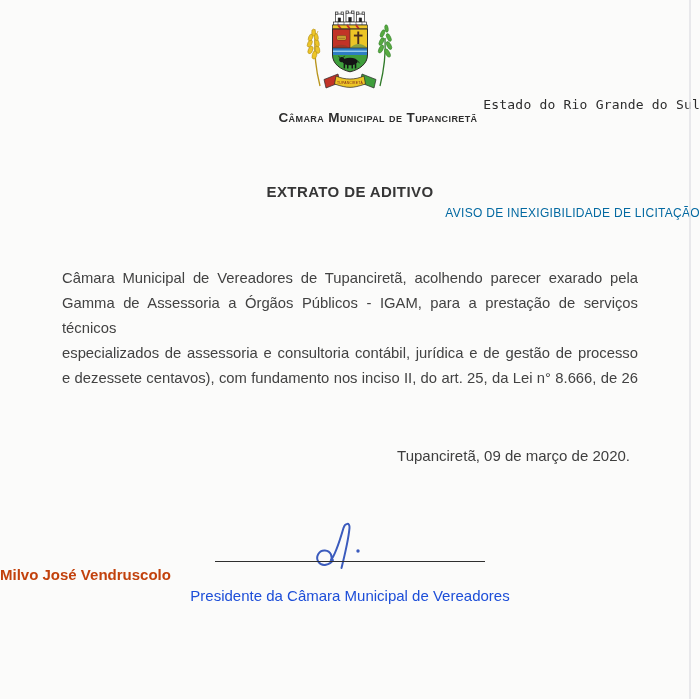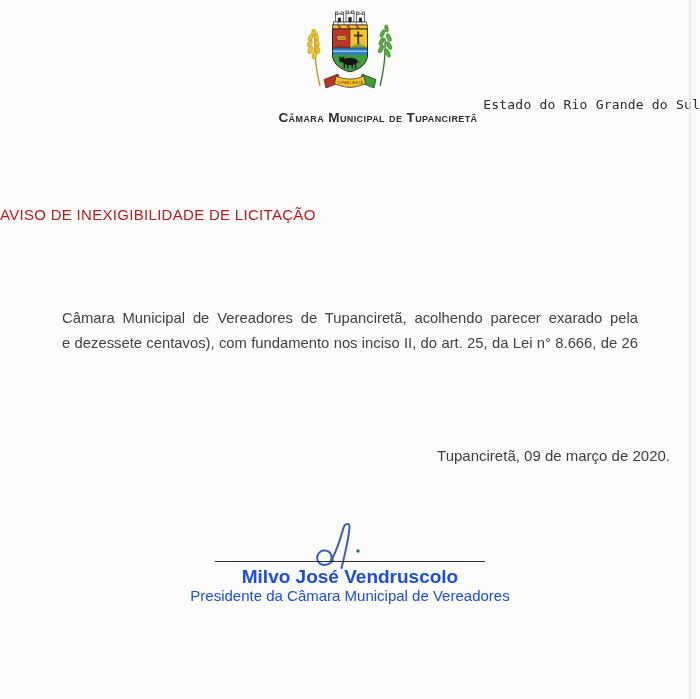--- a/index.html
+++ b/index.html
@@ -28,43 +28,43 @@
     font-variant:small-caps;
     font-size:13.5px;letter-spacing:.4px;color:#2d2d2d;padding-left:28px;
   }
   .title1{
     position:absolute;top:183px;left:0;width:100%;
     text-align:center;font-weight:bold;
     font-size:15px;letter-spacing:.4px;color:#363636;
   }
   .title2{
     position:absolute;top:206px;left:0;width:100%;
-    text-align:left;font-size:15px;letter-spacing:.3px;color:#b91c1c;
+    text-align:right;font-size:12px;letter-spacing:.3px;color:#0369a1;
   }
   .body-text{
     position:absolute;top:266px;left:62px;width:576px;
-    font-size:14.8px;line-height:25px;color:#424242;margin-top:40px;
+    font-size:14.8px;line-height:25px;color:#424242;
   }
   .body-text .just{
     text-align:justify;
     text-align-last:justify;
     -moz-text-align-last:justify;
   }
   .date-line{
     position:absolute;top:447px;left:0;width:630px;
-    text-align:right;font-size:15px;color:#3e3e3e;padding-left:40px;
+    text-align:right;font-size:15px;color:#3e3e3e;
   }
   .sig-ink{position:absolute;left:312px;top:520px;width:90px;height:52px;}
   .sig-line{
     position:absolute;top:561px;left:215px;width:270px;
     border-top:1.5px solid #2f2f2f;height:0;
   }
   .sig-name{
     position:absolute;top:566px;left:0;width:100%;
-    text-align:center;font-weight:bold;font-size:19px;color:#1d4ed8;
+    text-align:left;font-weight:bold;font-size:15px;color:#c2410c;
   }
   .sig-role{
     position:absolute;top:587px;left:0;width:100%;
     text-align:center;font-size:15px;color:#1d4ed8;
   }
 </style>
 </head>
 <body>
 
 <div class="paper">
@@ -152,24 +152,27 @@
       <path d="M34,71.5 L48,66 L50,74.5 L36,80 Z" fill="#c23327"></path>
       <path d="M86,71.5 L72,66 L70,74.5 L84,80 Z" fill="#3f9e3c"></path>
       <path d="M46,68 C55,72 65,72 74,68 L75.5,76 C62,80.5 58,80.5 44.5,76 Z" fill="#edc526"></path>
       <text x="60" y="75.6" text-anchor="middle" font-size="3.4" letter-spacing="0.2" fill="#7a1f1a" stroke="none" font-family="Liberation Sans, sans-serif">TUPANCIRETÃ</text>
     </g>
   </svg>
 
   <div class="org-line1">Estado do Rio Grande do Sul</div>
   <div class="org-line2">Câmara Municipal de Tupanciretã</div>
 
+  <div class="title1">EXTRATO DE ADITIVO</div>
   <div class="title2">AVISO DE INEXIGIBILIDADE DE LICITAÇÃO</div>
 
   <div class="body-text">
     <div class="just">Câmara Municipal de Vereadores de Tupanciretã, acolhendo parecer exarado pela</div>
+    <div class="just">Gamma de Assessoria a Órgãos Públicos - IGAM, para a prestação de serviços técnicos</div>
+    <div class="just">especializados de assessoria e consultoria contábil, jurídica e de gestão de processo</div>
     <div class="just">e dezessete centavos), com fundamento nos inciso II, do art. 25, da Lei n° 8.666, de 26</div>
   </div>
 
   <div class="date-line">Tupanciretã, 09 de março de 2020.</div>
 
   <svg class="sig-ink" viewBox="0 0 90 52" aria-hidden="true">
     <path d="M21,40 C18,45 10,47 6.5,42 C3,37 7,30 13,30.5 C19,31 21,37 18.5,41
              C24,34 28,20 31.5,8 C33,3 38,2 37.5,8 C36.5,19 33,34 29.5,48" fill="none" stroke="#3b5bbd" stroke-width="2" stroke-linecap="round"></path>
     <circle cx="46" cy="31" r="1.7" fill="#3b5bbd"></circle>
   </svg>

